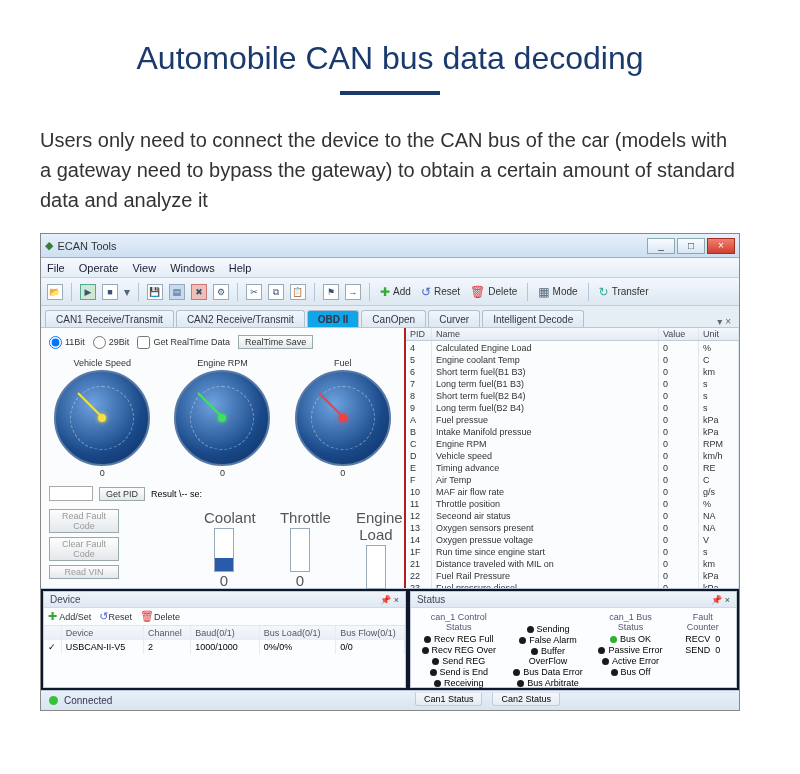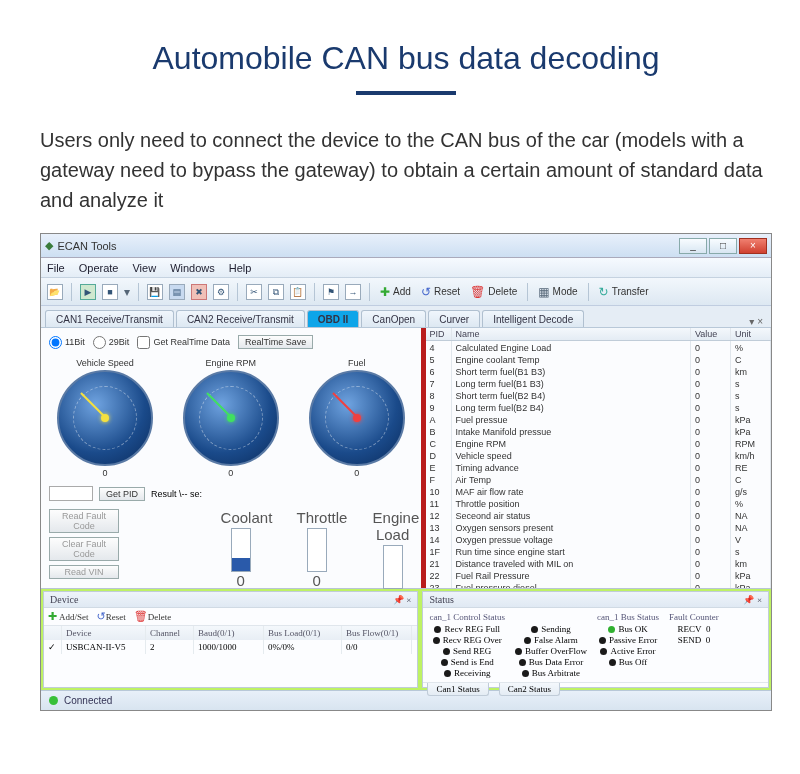--- a/index.html
+++ b/index.html
@@ -1,17 +1,17 @@
 <!DOCTYPE html>
 <html><head>
 <meta charset="utf-8">
 <style>
 * { box-sizing: border-box; margin: 0; padding: 0; }
 body { font-family: "Segoe UI", Arial, sans-serif; background: #fff; width: 800px; }
-.outer { padding: 40px 28px 20px 40px; background: #fff; }
+.outer { padding: 40px 60px 20px 40px; background: #fff; }
 h1.title { color: #1a3a6e; font-size: 32px; font-weight: 400; text-align: center; margin-bottom: 14px; }
 .title-underline { width: 100px; height: 4px; background: #1a3a6e; margin: 0 auto 30px auto; }
 p.description { color: #333; font-size: 20px; line-height: 1.5; margin-bottom: 18px; }
 
 
 .app-window { border: 1px solid #888; background: #f0f4f8; }
 .titlebar { height: 24px; background: linear-gradient(#e8f0fb, #cddff2); display: flex; align-items: center; padding: 0 4px; font-size: 11px; color: #333; border-bottom: 1px solid #aab; }
 .titlebar .icon { font-size: 11px; margin-right: 4px; color: #3a7b3a; }
 .titlebar .spacer { flex: 1; }
 .titlebar .winbtn { width: 28px; height: 16px; margin-left: 2px; text-align: center; line-height: 14px; font-size: 10px; border: 1px solid #8aa; background: linear-gradient(#f8fcff,#d8e6f2); }
@@ -56,28 +56,28 @@
 .gauge-wrap .gval { margin-top: 2px; }
 
 .pid-row { display: flex; align-items: center; gap: 6px; font-size: 9px; padding: 4px 2px; }
 .pid-row input[type=text] { width: 44px; height: 15px; border: 1px solid #aaa; background: #fff; }
 .faultbtns { display: flex; flex-direction: column; gap: 4px; width: 70px; }
 .bars-area { display: flex; gap: 36px; margin-left: auto; font-size: 15px; color: #555; }
 .vbar-wrap { text-align: center; width: 40px; }
 .vbar { width: 20px; height: 44px; background: #fff; border: 1px solid #9ab; margin: 2px auto 0 auto; display: flex; align-items: flex-end; }
 .vbar .fill { width: 100%; background: #2a5aaa; }
 
-.right-pane { width: 48%; border-left: 5px solid #b91c1c; display: flex; flex-direction: column; }
+.right-pane { width: 48%; border-left: 2px solid #b91c1c; display: flex; flex-direction: column; }
 .pidtable { flex: 1; overflow: hidden; font-size: 9px; color: #333; }
 .pidtable .hdr { display: flex; background: linear-gradient(#f4f8fc,#e4ecf4); border-bottom: 1px solid #c0ccd8; font-weight: normal; color: #445; }
 .pidtable .hdr div, .pidtable .row div { padding: 1px 4px; border-right: 1px solid #e0e6ec; overflow: hidden; white-space: nowrap; }
 .c-pid { width: 26px; } .c-name { flex: 1; } .c-val { width: 40px; } .c-unit { width: 40px; }
 .pidtable .row { display: flex; height: 12px; line-height: 12px; }
 
-.lower { display: flex; height: 102px; border-top: 1px solid #b8c5d5; background: #bef264; font-family: Liberation Serif, serif; }
+.lower { display: flex; height: 102px; border-top: 1px solid #b8c5d5; background: #0f172a; }
 .panel { border: 1px solid #c0cdd8; margin: 2px; background: #fcfdff; display: flex; flex-direction: column; font-size: 10px; }
 .panel .ptitle { background: linear-gradient(#eef4fa,#e0e9f3); padding: 2px 6px; color: #445; border-bottom: 1px solid #d0dae4; display: flex; align-items: center; }
 .device-panel { width: 52%; }
 .status-panel { width: 48%; }
 .dev-toolbar { padding: 2px 4px; display: flex; gap: 8px; font-size: 9px; align-items: center; color: #333; border-bottom: 1px solid #e0e6ec; }
 .dev-toolbar .glyph { font-size: 11px; }
 .dev-table { font-size: 9px; }
 .dev-table .hdr, .dev-table .row { display: flex; }
 .dev-table .hdr { background: linear-gradient(#f4f8fc,#e8eef5); color: #556; }
 .dev-table .hdr div, .dev-table .row div { padding: 2px 4px; border-right: 1px solid #e5ebef; }

